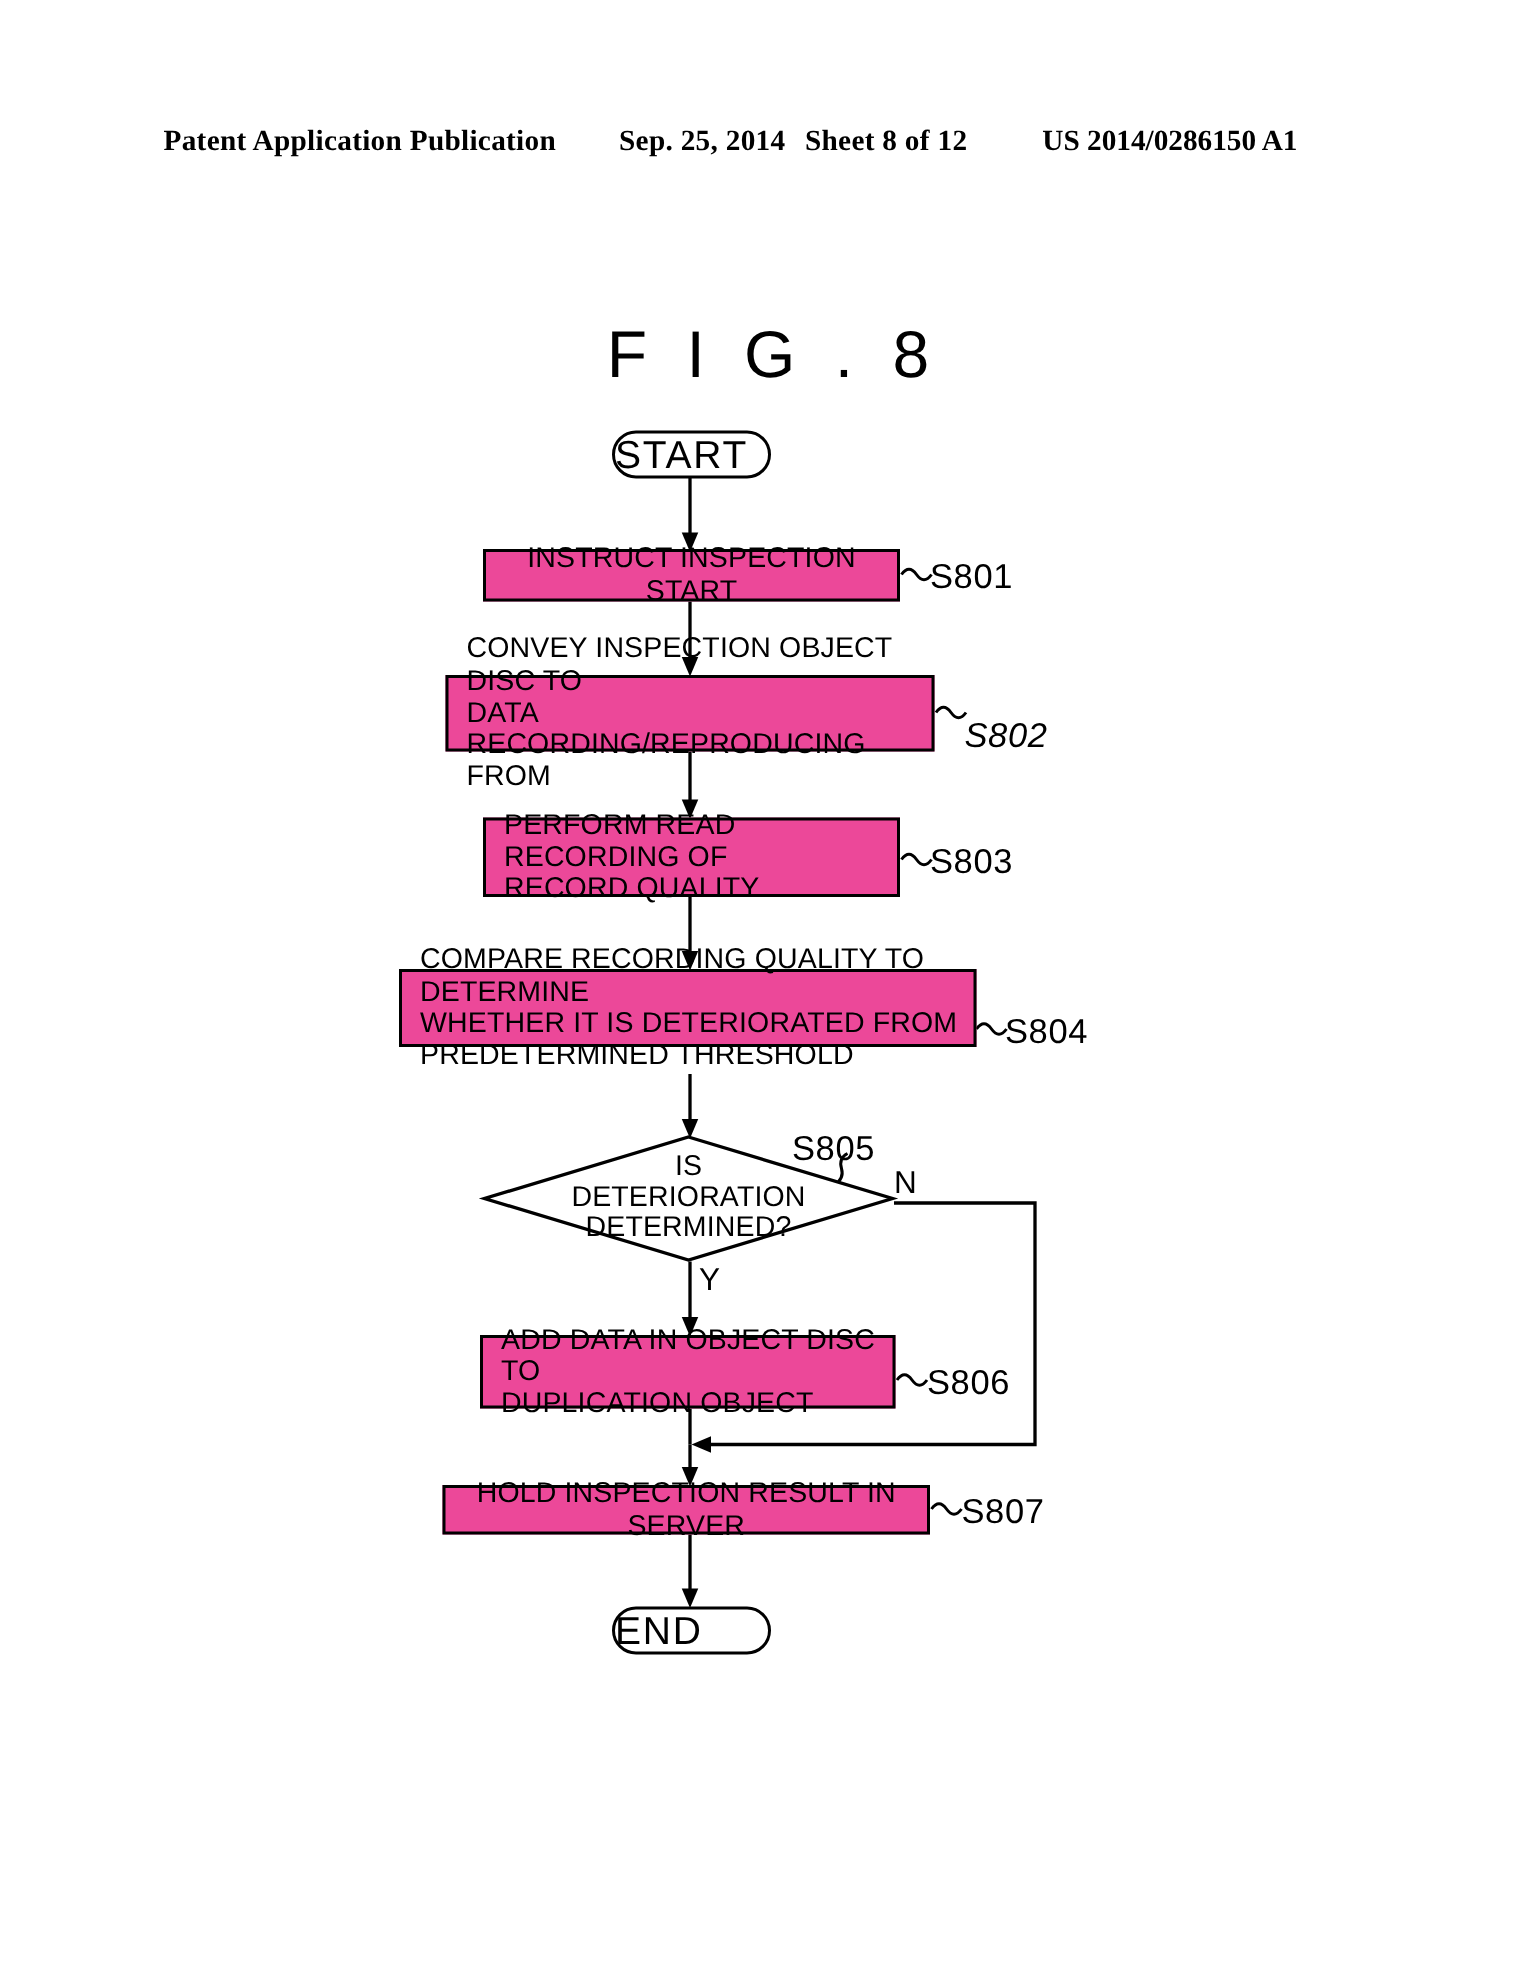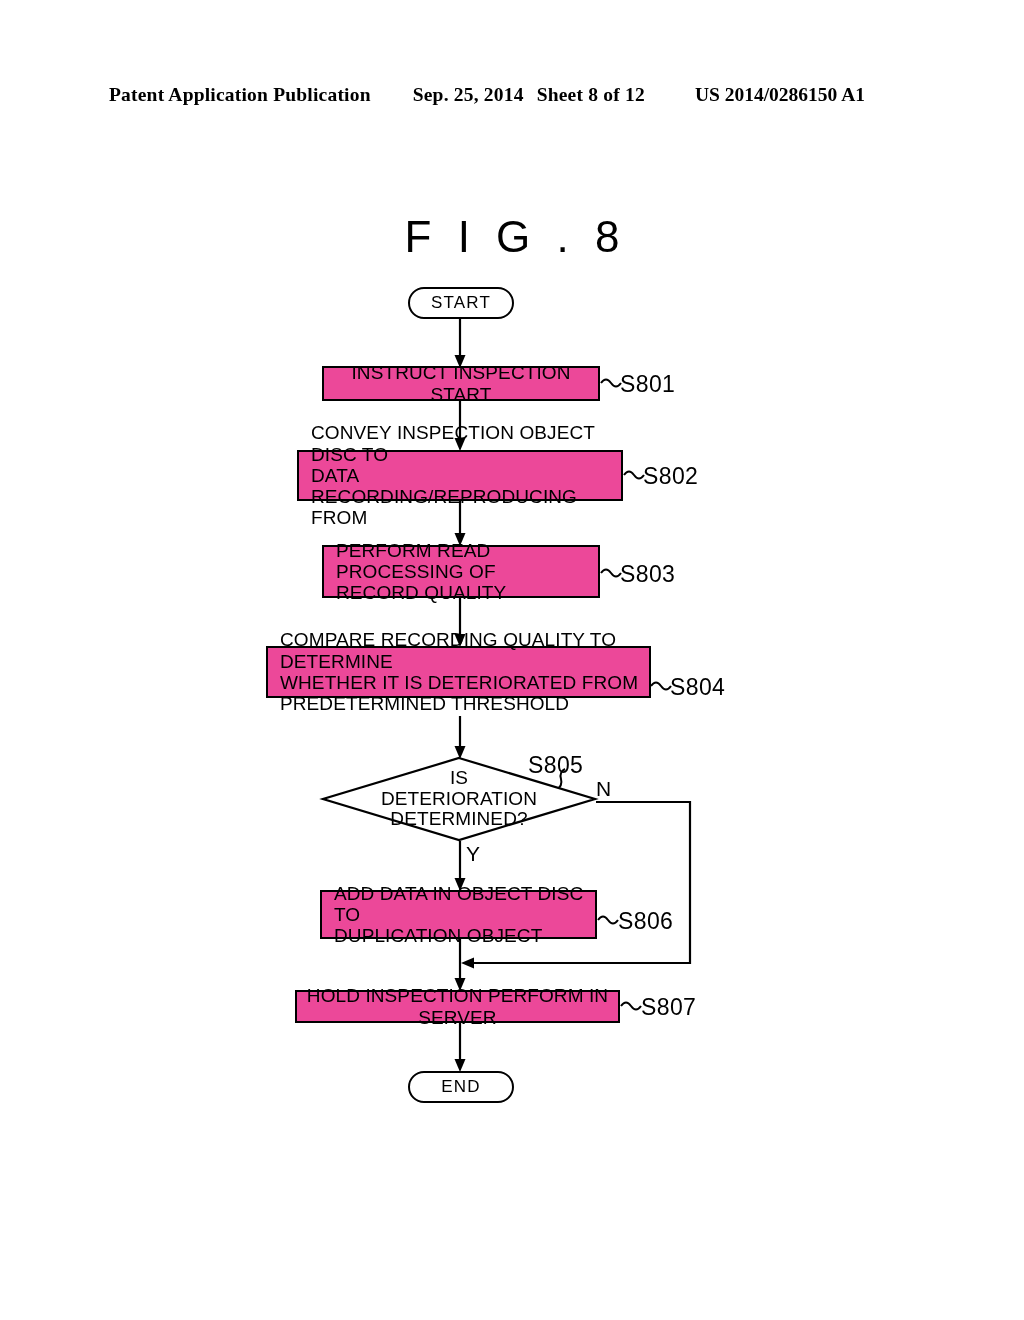--- a/index.html
+++ b/index.html
@@ -74,23 +74,22 @@
   .node.left   { justify-content: flex-start; text-align: left; padding-left: 12px; }
 
   .terminal {
     position: absolute;
     box-sizing: border-box;
     border: 2.6px solid #000;
     border-radius: 999px;
     background: #fff;
     display: flex;
     align-items: center;
-    justify-content: center;
-    font-family: "Liberation Sans", sans-serif;
-    font-size: 17px;
+    font-family: "Liberation Sans", sans-serif;
+    font-size: 26px;
     letter-spacing: 1.2px;
   }
 
   
   .diamond-wrap { position: absolute; }
   .diamond-wrap svg { display: block; overflow: visible; }
   .diamond-text {
     position: absolute;
     left: 0; top: 0;
     width: 100%; height: 100%;
@@ -202,24 +201,24 @@
 
   <div class="node center" style="left:322px; top:366px; width:278px; height:35px;">
     <span>INSTRUCT INSPECTION START</span>
   </div>
   <div class="steplabel" style="left:620px; top:371px;">S801</div>
 
   <div class="node left" style="left:297px; top:450px; width:326px; height:51px;">
     <span>CONVEY INSPECTION OBJECT DISC TO
 DATA RECORDING/REPRODUCING FROM</span>
   </div>
-  <div class="steplabel" style="left:643px; top:463px;">S802</div>
+  <div class="steplabel" style="left:643px; top:477px;font-style:italic;">S802</div>
 
   <div class="node left" style="left:322px; top:545px; width:278px; height:53px;">
-    <span>PERFORM READ PROCESSING OF
+    <span>PERFORM READ RECORDING OF
 RECORD QUALITY</span>
   </div>
   <div class="steplabel" style="left:620px; top:561px;">S803</div>
 
   <div class="node left" style="left:266px; top:646px; width:385px; height:52px;">
     <span>COMPARE RECORDING QUALITY TO DETERMINE
 WHETHER IT IS DETERIORATED FROM
 PREDETERMINED THRESHOLD</span>
   </div>
   <div class="steplabel" style="left:670px; top:674px;">S804</div>
@@ -237,17 +236,17 @@
   <div class="branch" style="left:596px; top:777px;">N</div>
   <div class="branch" style="left:466px; top:842px;">Y</div>
 
   <div class="node left" style="left:320px; top:890px; width:277px; height:49px;">
     <span>ADD DATA IN OBJECT DISC TO
 DUPLICATION OBJECT</span>
   </div>
   <div class="steplabel" style="left:618px; top:908px;">S806</div>
 
   <div class="node center" style="left:295px; top:990px; width:325px; height:33px;">
-    <span>HOLD INSPECTION PERFORM IN SERVER</span>
+    <span>HOLD INSPECTION RESULT IN SERVER</span>
   </div>
   <div class="steplabel" style="left:641px; top:994px;">S807</div>
 
 </div>
 
 </body></html>

